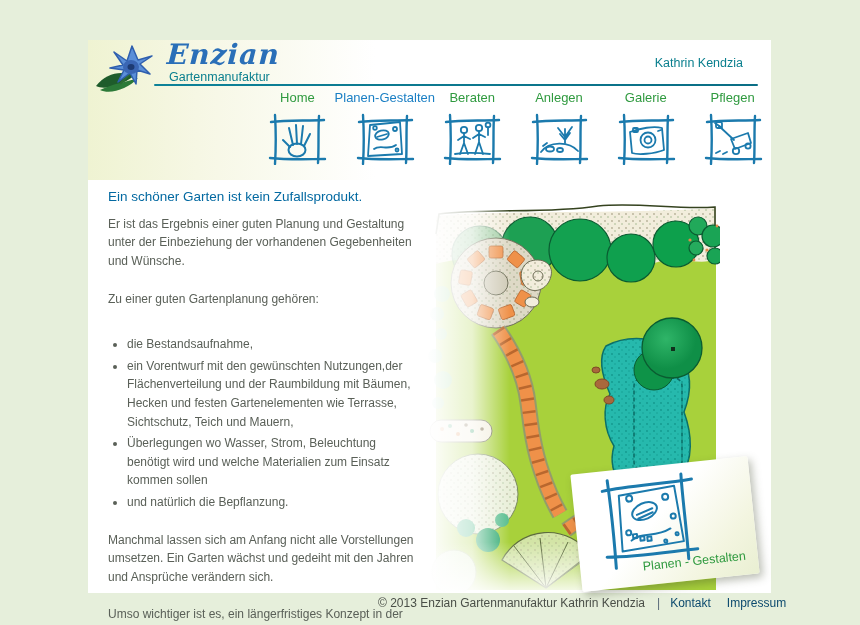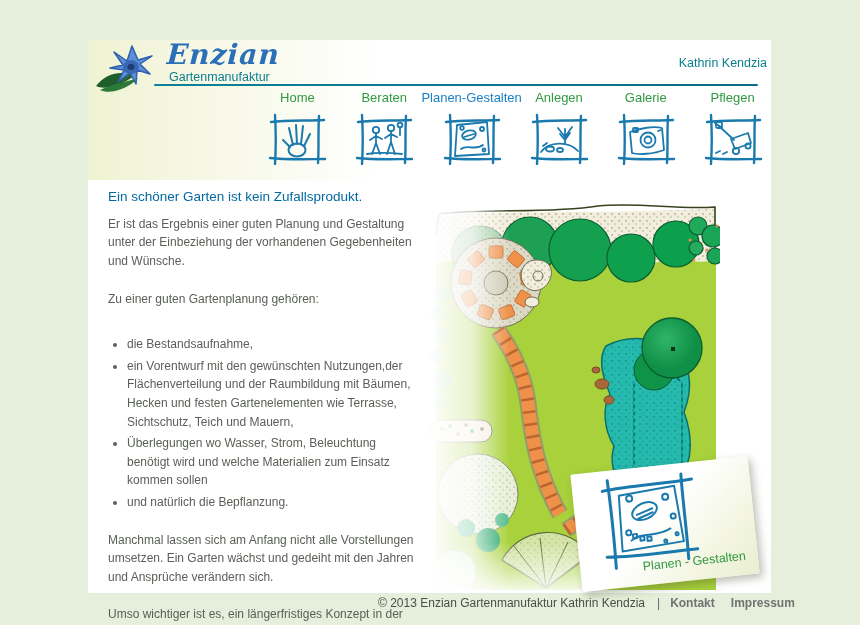--- a/index.html
+++ b/index.html
@@ -5,21 +5,21 @@
   html,body{margin:0;padding:0;}
   body{background:#e6efdb;font-family:"Liberation Sans",sans-serif;}
   .page{position:relative;width:860px;height:625px;background:#e6efdb;overflow:hidden;}
   .content{position:absolute;left:88px;top:40px;width:683px;height:553px;background:#ffffff;}
   .header{position:absolute;left:0;top:0;width:683px;height:140px;
     background:linear-gradient(to right,#eff3d2 0%,#f6f7e4 16%,#ffffff 42%);}
   .logo-flower{position:absolute;left:2px;top:0px;width:72px;height:54px;}
   .brand-name{position:absolute;left:79px;top:-2px;font-size:28px;font-weight:bold;font-style:italic;
     color:#2a6fb8;letter-spacing:1px;font-family:"DejaVu Serif",cursive;transform:skewX(-3deg);}
   .brand-sub{position:absolute;left:81px;top:30px;font-size:12.5px;color:#0a7f8e;}
-  .owner{position:absolute;right:4px;top:16px;font-size:12.5px;color:#0a7f8e;}
+  .owner{position:absolute;right:28px;top:16px;font-size:12.5px;color:#0a7f8e;}
   .divider{position:absolute;left:66px;right:13px;top:44px;height:2px;border-radius:2px;
     background:linear-gradient(to right,#0d8298,#0a6e85);}
   .nav{position:absolute;left:166px;top:50px;width:522px;display:flex;justify-content:space-between;text-align:center;}
   .nav-item{width:88px;display:flex;flex-direction:column;align-items:center;cursor:pointer;}
   .nav-label{font-size:13px;color:#2f9a3f;margin-bottom:8px;white-space:nowrap;}
   .nav-item.active .nav-label{color:#1a7fc4;}
   .sketchbox{width:60px;height:52px;}
   .sketchbox svg{display:block;}
   .maintext{position:absolute;left:20px;top:148px;width:306px;color:#5a6058;font-size:12px;line-height:1.55;}
   .maintext h1{font-size:13.5px;font-weight:normal;color:#0369a1;margin:0 0 8px 0;line-height:1.4;}
@@ -28,21 +28,21 @@
   .maintext ul{margin:6px 0 19px 0;padding-left:19px;}
   .maintext li{margin-bottom:3px;}
   .garden{position:absolute;left:340px;top:158px;width:292px;height:394px;}
   .card{position:absolute;left:488px;top:425px;width:178px;height:118px;
     background:linear-gradient(135deg,#ffffff 45%,#f3f5e0 78%,#e9efd2 100%);
     transform:rotate(-6deg);box-shadow:3px 4px 8px rgba(60,70,40,.35);border-radius:2px;cursor:pointer;}
   .card-icon{position:absolute;left:22px;top:6px;width:104px;height:96px;}
   .card-label{position:absolute;right:12px;bottom:12px;font-size:12.5px;color:#2f9a3f;}
   .footer{position:absolute;left:378px;top:596px;font-size:12px;color:#4a4f48;white-space:nowrap;}
   .footer .sep{color:#5a6a78;margin:0 10px 0 12px;}
-  .footer .flink{color:#737373;cursor:pointer;margin-right:16px;text-decoration:none;font-weight:bold;}
+  .footer .flink{color:#0c4a6e;cursor:pointer;margin-right:16px;text-decoration:none;}
   .sk{stroke:#1b7aad;fill:none;stroke-linecap:round;stroke-linejoin:round;}
 </style>
 </head>
 <body>
 
 <div class="page">
   <div class="content">
 
     <div class="header">
       <svg class="logo-flower" viewBox="0 0 72 54">
@@ -75,61 +75,61 @@
                 <path d="M23,34 L16,27"></path>
                   <path d="M26,32 L22,15"></path>
                   <path d="M30,31 L29,12"></path>
                 <path d="M34,31 L36,13"></path>
                   <path d="M37,33 L43,21"></path>
               </g>
             </svg>
           </div>
         </div>
 
+        <div class="nav-item active">
+          <div class="nav-label">Planen-Gestalten</div>
+          <div class="sketchbox">
+            <svg viewBox="0 0 60 52">
+              <g class="sk" stroke-width="2.4">
+                <path d="M4,9 C20,7 40,8 57,7"></path>
+                  <path d="M3,45 C22,47 42,46 58,46"></path>
+                <path d="M8,2 C9,18 9,34 8,51"></path>
+                  <path d="M52,3 C51,18 52,36 51,50"></path>
+              </g>
+              <g class="sk" stroke-width="1.8">
+                <path d="M15,12 L45,9 L47,41 L13,43 Z"></path>
+                <ellipse cx="27" cy="22" rx="7" ry="4.5" transform="rotate(-15 27 22)"></ellipse>
+                <path d="M22,24 L32,21"></path>
+                <path d="M19,36 C25,31 33,38 41,32"></path>
+                <circle cx="40" cy="16" r="2"></circle>
+                  <circle cx="20" cy="15" r="1.8"></circle>
+                  <circle cx="42" cy="37" r="1.5"></circle>
+              </g>
+            </svg>
+          </div>
+        </div>
+
         <div class="nav-item">
           <div class="nav-label">Beraten</div>
           <div class="sketchbox">
             <svg viewBox="0 0 60 52">
               <g class="sk" stroke-width="2.4">
                 <path d="M4,9 C20,7 40,8 57,7"></path>
                   <path d="M3,45 C22,47 42,46 58,46"></path>
                 <path d="M8,2 C9,18 9,34 8,51"></path>
                   <path d="M52,3 C51,18 52,36 51,50"></path>
               </g>
               <g class="sk" stroke-width="1.8">
                 <path d="M13,41 C26,39 38,40 48,41"></path>
                 <circle cx="22" cy="17" r="3.2"></circle>
                 <path d="M22,20 L22,30 M22,30 L18,41 M22,30 L26,41 M22,23 L16,27 M22,23 L28,26"></path>
                 <circle cx="37" cy="15" r="3.2"></circle>
                 <path d="M37,18 L37,29 M37,29 L33,41 M37,29 L41,41 M37,21 L31,25 M37,21 L43,24"></path>
                 <circle cx="46" cy="12" r="2.4"></circle>
                   <path d="M46,14 L46,22"></path>
-              </g>
-            </svg>
-          </div>
-        </div>
-
-        <div class="nav-item active">
-          <div class="nav-label">Planen-Gestalten</div>
-          <div class="sketchbox">
-            <svg viewBox="0 0 60 52">
-              <g class="sk" stroke-width="2.4">
-                <path d="M4,9 C20,7 40,8 57,7"></path>
-                  <path d="M3,45 C22,47 42,46 58,46"></path>
-                <path d="M8,2 C9,18 9,34 8,51"></path>
-                  <path d="M52,3 C51,18 52,36 51,50"></path>
-              </g>
-              <g class="sk" stroke-width="1.8">
-                <path d="M15,12 L45,9 L47,41 L13,43 Z"></path>
-                <ellipse cx="27" cy="22" rx="7" ry="4.5" transform="rotate(-15 27 22)"></ellipse>
-                <path d="M22,24 L32,21"></path>
-                <path d="M19,36 C25,31 33,38 41,32"></path>
-                <circle cx="40" cy="16" r="2"></circle>
-                  <circle cx="20" cy="15" r="1.8"></circle>
-                  <circle cx="42" cy="37" r="1.5"></circle>
               </g>
             </svg>
           </div>
         </div>
 
         <div class="nav-item">
           <div class="nav-label">Anlegen</div>
           <div class="sketchbox">
             <svg viewBox="0 0 60 52">
               <g class="sk" stroke-width="2.4">

